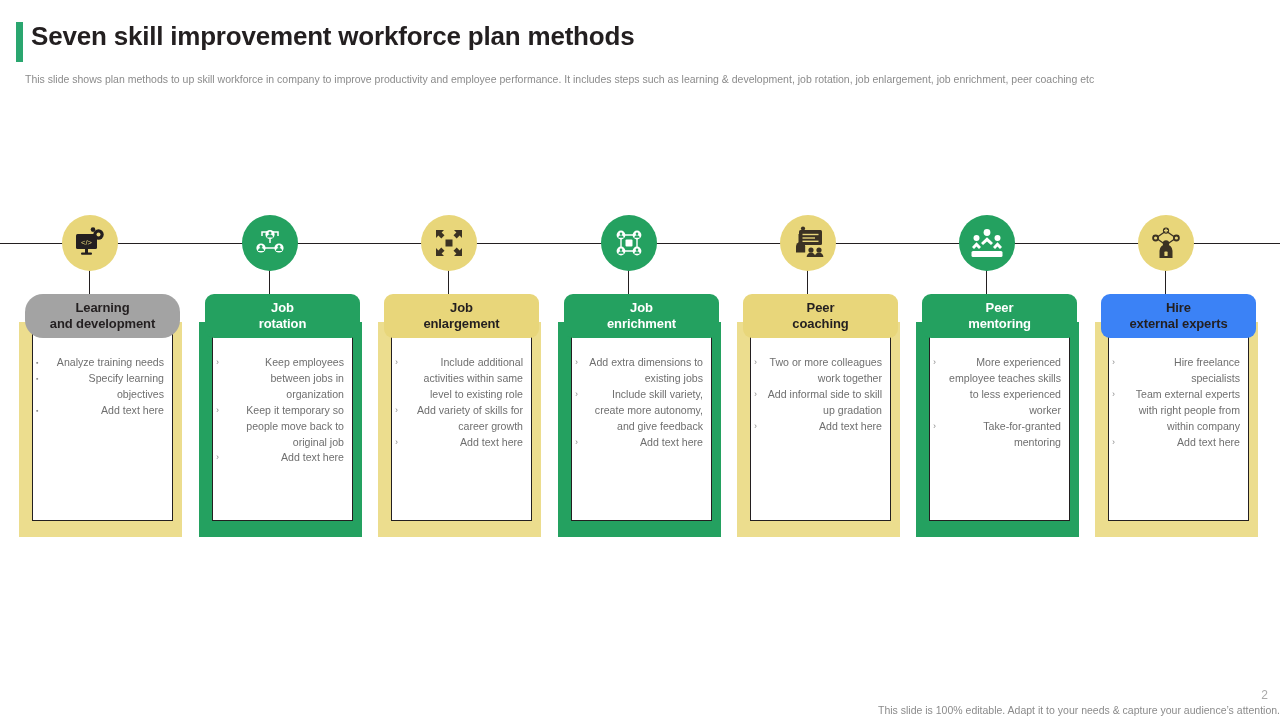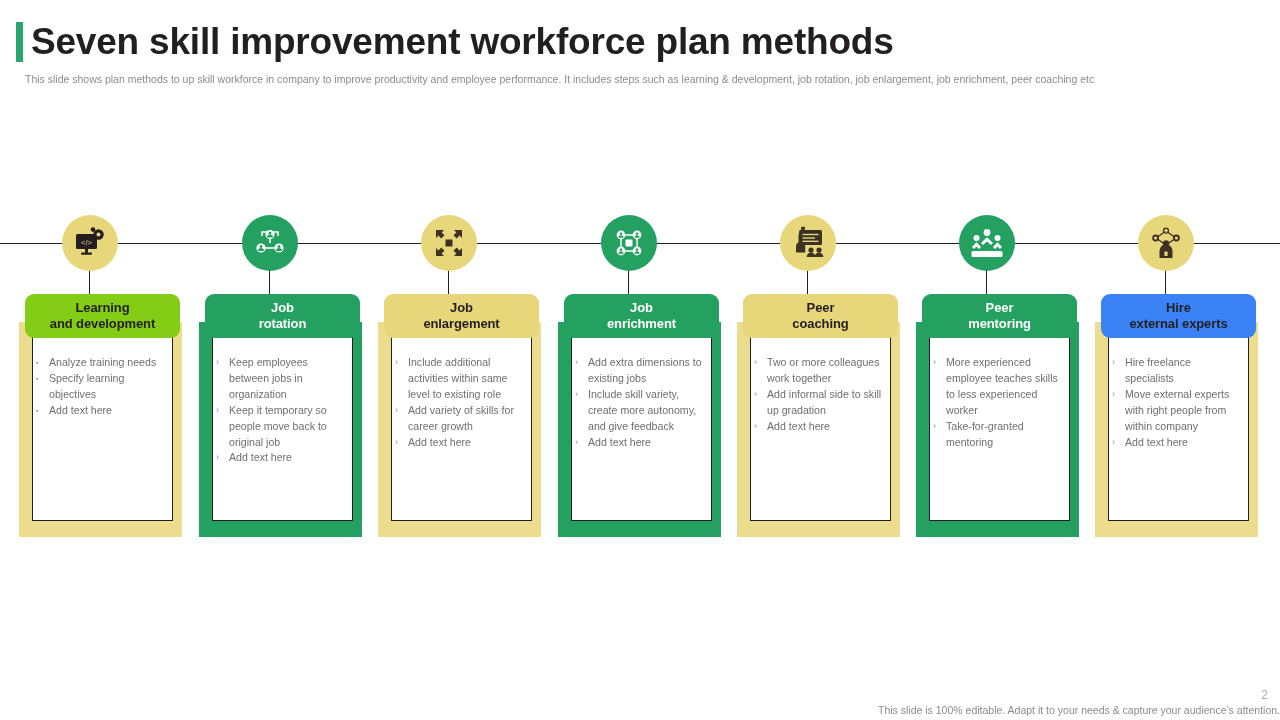--- a/index.html
+++ b/index.html
@@ -11,21 +11,21 @@
     overflow:hidden;
   }
 
   
   #title-accent {
     position:absolute; left:16px; top:22px;
     width:7px; height:40px; background:#2aa66f;
   }
   #page-title {
     position:absolute; left:31px; top:21px;
-    font-size:37px; font-weight:bold; color:#231f20;
+    font-size:26px; font-weight:bold; color:#231f20;
     letter-spacing:-0.2px; white-space:nowrap;
   }
   #page-subtitle {
     position:absolute; left:25px; top:72px;
     width:1240px;
     font-size:10.5px; color:#8b8b8b; line-height:14px;
     white-space:nowrap;
   }
 
   
@@ -86,21 +86,21 @@
   .bullet {
     display:flex; align-items:flex-start;
     font-size:10.6px; color:#6f6f6f; line-height:15.9px;
     margin-bottom:0px;
   }
   .bullet-mark {
     flex:0 0 13px; color:#8d8d8d; font-size:9px;
     line-height:15.9px;
   }
   .bullet-mark.sq { font-size:7px; }
-  .bullet-text { flex:1 1 auto; }
+  .bullet-text { flex:1 1 auto;text-align:right; }
 
   
   #footer-note {
     position:absolute; left:0; top:704px; width:1280px;
     text-align:right; font-size:10.5px; color:#8b8b8b;
   }
   #page-number {
     position:absolute; right:12px; top:688px;
     font-size:12px; color:#a9a9a9;
   }
@@ -125,21 +125,21 @@
         <circle cx="25.5" cy="8.5" r="5.2"></circle>
         <circle cx="25.5" cy="8.5" r="2" fill="#e8d67a"></circle>
         <circle cx="20" cy="3.6" r="2.3"></circle>
       </g>
       <text x="13.5" y="18.6" font-family="'Liberation Sans',sans-serif" font-size="7.5" fill="#e8d67a" text-anchor="middle">&lt;/&gt;</text>
     </svg>
       </div>
       <div class="connector"></div>
       <div class="card-shadow" style="background: rgb(236, 221, 142);"></div>
       <div class="card"></div>
-      <div class="card-banner" style="background: #84cc16;">
+      <div class="card-banner" style="background: #a3a3a3; border-radius: 18px;">
         <span>Learning<br>and&nbsp;development</span>
       </div>
       <div class="bullets">
         <div class="bullet">
           <span class="bullet-mark sq">▪</span>
           <span class="bullet-text">Analyze training needs</span>
         </div>
         <div class="bullet">
           <span class="bullet-mark sq">▪</span>
           <span class="bullet-text">Specify learning objectives</span>
@@ -373,21 +373,21 @@
       <div class="card-banner" style="background: #3b82f6;">
         <span>Hire<br>external&nbsp;experts</span>
       </div>
       <div class="bullets">
         <div class="bullet">
           <span class="bullet-mark">›</span>
           <span class="bullet-text">Hire freelance specialists</span>
         </div>
         <div class="bullet">
           <span class="bullet-mark">›</span>
-          <span class="bullet-text">Move  external experts with right people  from  within company</span>
+          <span class="bullet-text">Team  external experts with right people  from  within company</span>
         </div>
         <div class="bullet">
           <span class="bullet-mark">›</span>
           <span class="bullet-text">Add text here</span>
         </div>
       </div>
     </div>
   </div>
 
 <div id="footer-note">This slide is 100% editable. Adapt it to your needs &amp; capture your audience’s attention.</div>

